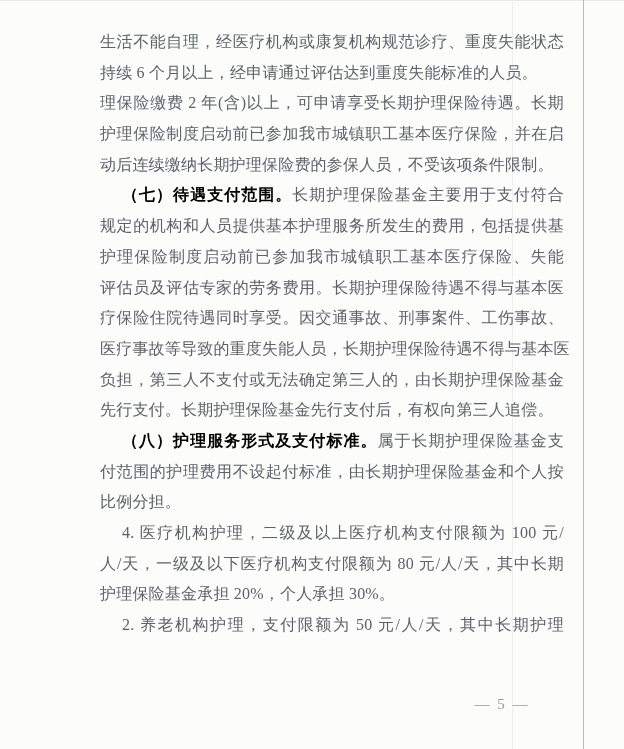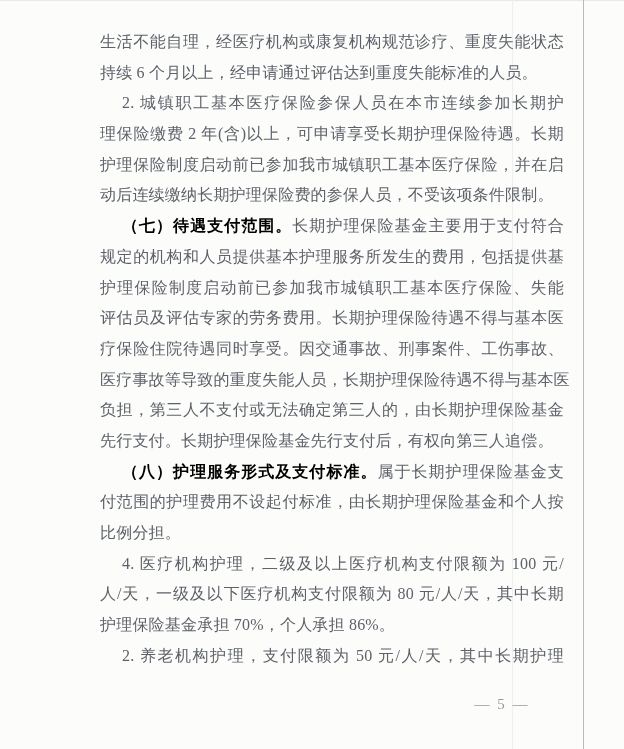--- a/index.html
+++ b/index.html
@@ -61,36 +61,35 @@
 
 <div class="page">
 
   <div class="edge-top"></div>
   <div class="scan-line-faint"></div>
   <div class="scan-line-main"></div>
 
   <div class="textblock">
     <div class="ln">生活不能自理，经医疗机构或康复机构规范诊疗、重度失能状态</div>
     <div class="ln end">持续 6 个月以上，经申请通过评估达到重度失能标准的人员。</div>
-    <div class="ln ind">2. 城镇职工基本医疗保险参保人员在本市连续参加长期护</div>
     <div class="ln">理保险缴费 2 年(含)以上，可申请享受长期护理保险待遇。长期</div>
     <div class="ln">护理保险制度启动前已参加我市城镇职工基本医疗保险，并在启</div>
     <div class="ln end">动后连续缴纳长期护理保险费的参保人员，不受该项条件限制。</div>
     <div class="ln ind"><span class="lead">（七）待遇支付范围。</span><span>长期护理保险基金主要用于支付符合</span></div>
     <div class="ln">规定的机构和人员提供基本护理服务所发生的费用，包括提供基</div>
     <div class="ln">护理保险制度启动前已参加我市城镇职工基本医疗保险、失能</div>
     <div class="ln">评估员及评估专家的劳务费用。长期护理保险待遇不得与基本医</div>
     <div class="ln">疗保险住院待遇同时享受。因交通事故、刑事案件、工伤事故、</div>
     <div class="ln">医疗事故等导致的重度失能人员，长期护理保险待遇不得与基本医</div>
     <div class="ln">负担，第三人不支付或无法确定第三人的，由长期护理保险基金</div>
     <div class="ln end">先行支付。长期护理保险基金先行支付后，有权向第三人追偿。</div>
     <div class="ln ind"><span class="lead">（八）护理服务形式及支付标准。</span><span>属于长期护理保险基金支</span></div>
     <div class="ln">付范围的护理费用不设起付标准，由长期护理保险基金和个人按</div>
     <div class="ln end">比例分担。</div>
     <div class="ln ind">4. 医疗机构护理，二级及以上医疗机构支付限额为 100 元/</div>
     <div class="ln">人/天，一级及以下医疗机构支付限额为 80 元/人/天，其中长期</div>
-    <div class="ln end">护理保险基金承担 70%，个人承担 86%。</div>
+    <div class="ln end">护理保险基金承担 20%，个人承担 30%。</div>
     <div class="ln ind">2. 养老机构护理，支付限额为 50 元/人/天，其中长期护理</div>
   </div>
 
   <div class="footer">— 5 —</div>
 
 </div>
 
 </body></html>

